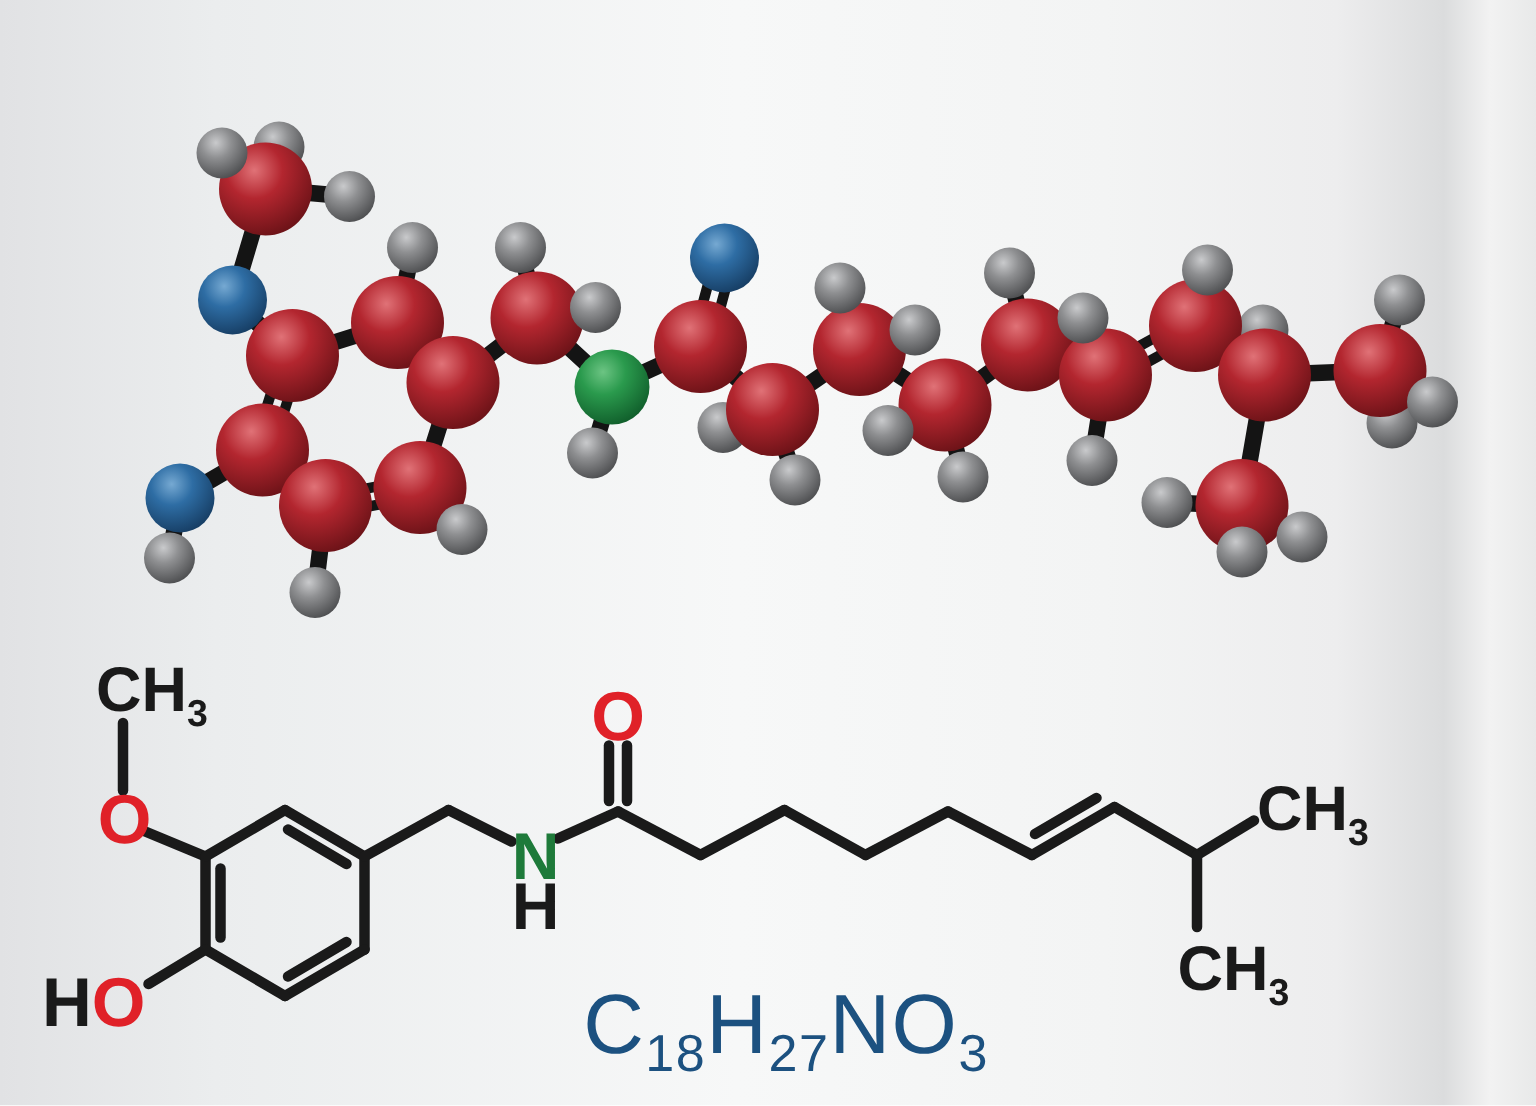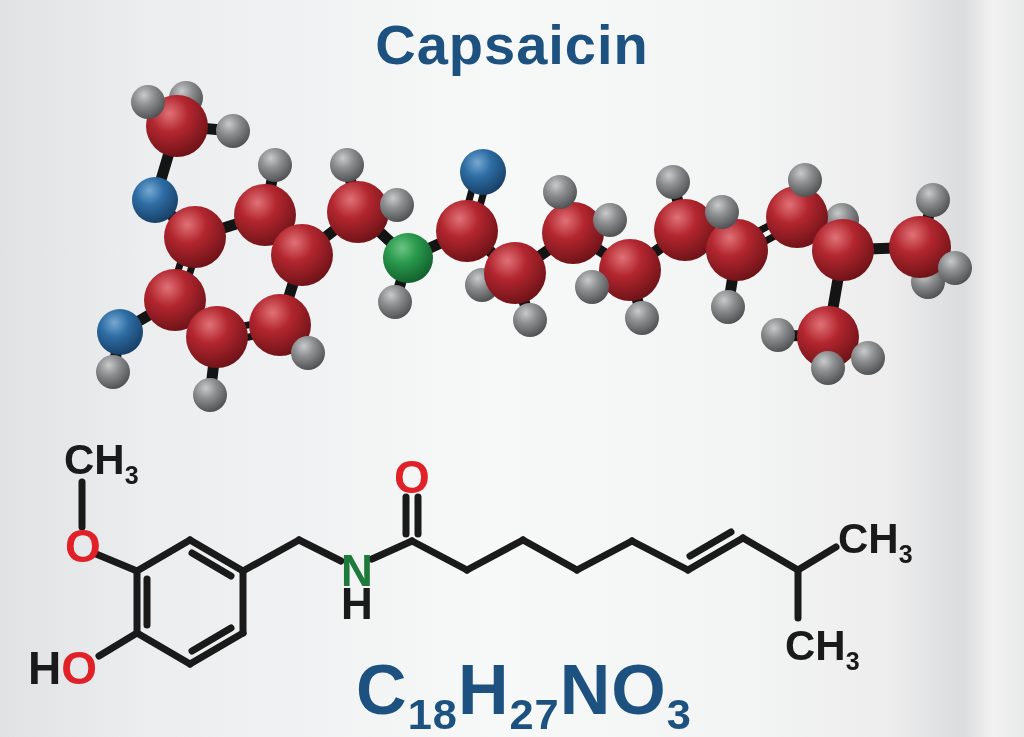--- a/index.html
+++ b/index.html
@@ -8,31 +8,30 @@
     background:linear-gradient(to right,#e1e2e4 0%,#ebedee 14%,#f7f8f8 48%,#f3f4f4 72%,#ededee 87%,#dbdcdd 94%,#f2f2f2 97%,#e8e9e9 100%);
     font-family:"Liberation Sans",sans-serif;
   }
   .layer{position:absolute;left:0;top:0;}
   .title{
     position:absolute;top:12px;left:0;width:100%;text-align:center;
     font-size:56px;font-weight:bold;letter-spacing:1px;
   }
   .formula{
     position:absolute;top:650px;left:50%;transform:translateX(calc(-50% + 12px));
-    font-size:70px;font-weight:bold;white-space:nowrap;letter-spacing:1px;
+    font-size:56px;font-weight:normal;white-space:nowrap;letter-spacing:1px;
   }
   .formula sub{font-size:0.62em;line-height:0;vertical-align:-0.34em;}
   svg text{font-family:"Liberation Sans",sans-serif;}
 </style>
 </head>
 <body>
 
 <div class="canvas">
 
-  <div class="title" style="color: rgb(28, 81, 128);">Capsaicin</div>
 
   <svg class="layer" width="1024" height="737" viewBox="0 0 1024 737">
       <defs>
         <radialGradient id="grad-C" cx="38%" cy="30%" r="72%">
           <stop offset="0%" stop-color="#e07277"></stop>
           <stop offset="42%" stop-color="#b3262f"></stop>
           <stop offset="100%" stop-color="#6e1318"></stop>
         </radialGradient>
         <radialGradient id="grad-O" cx="38%" cy="30%" r="72%">
           <stop offset="0%" stop-color="#76a9d2"></stop>

